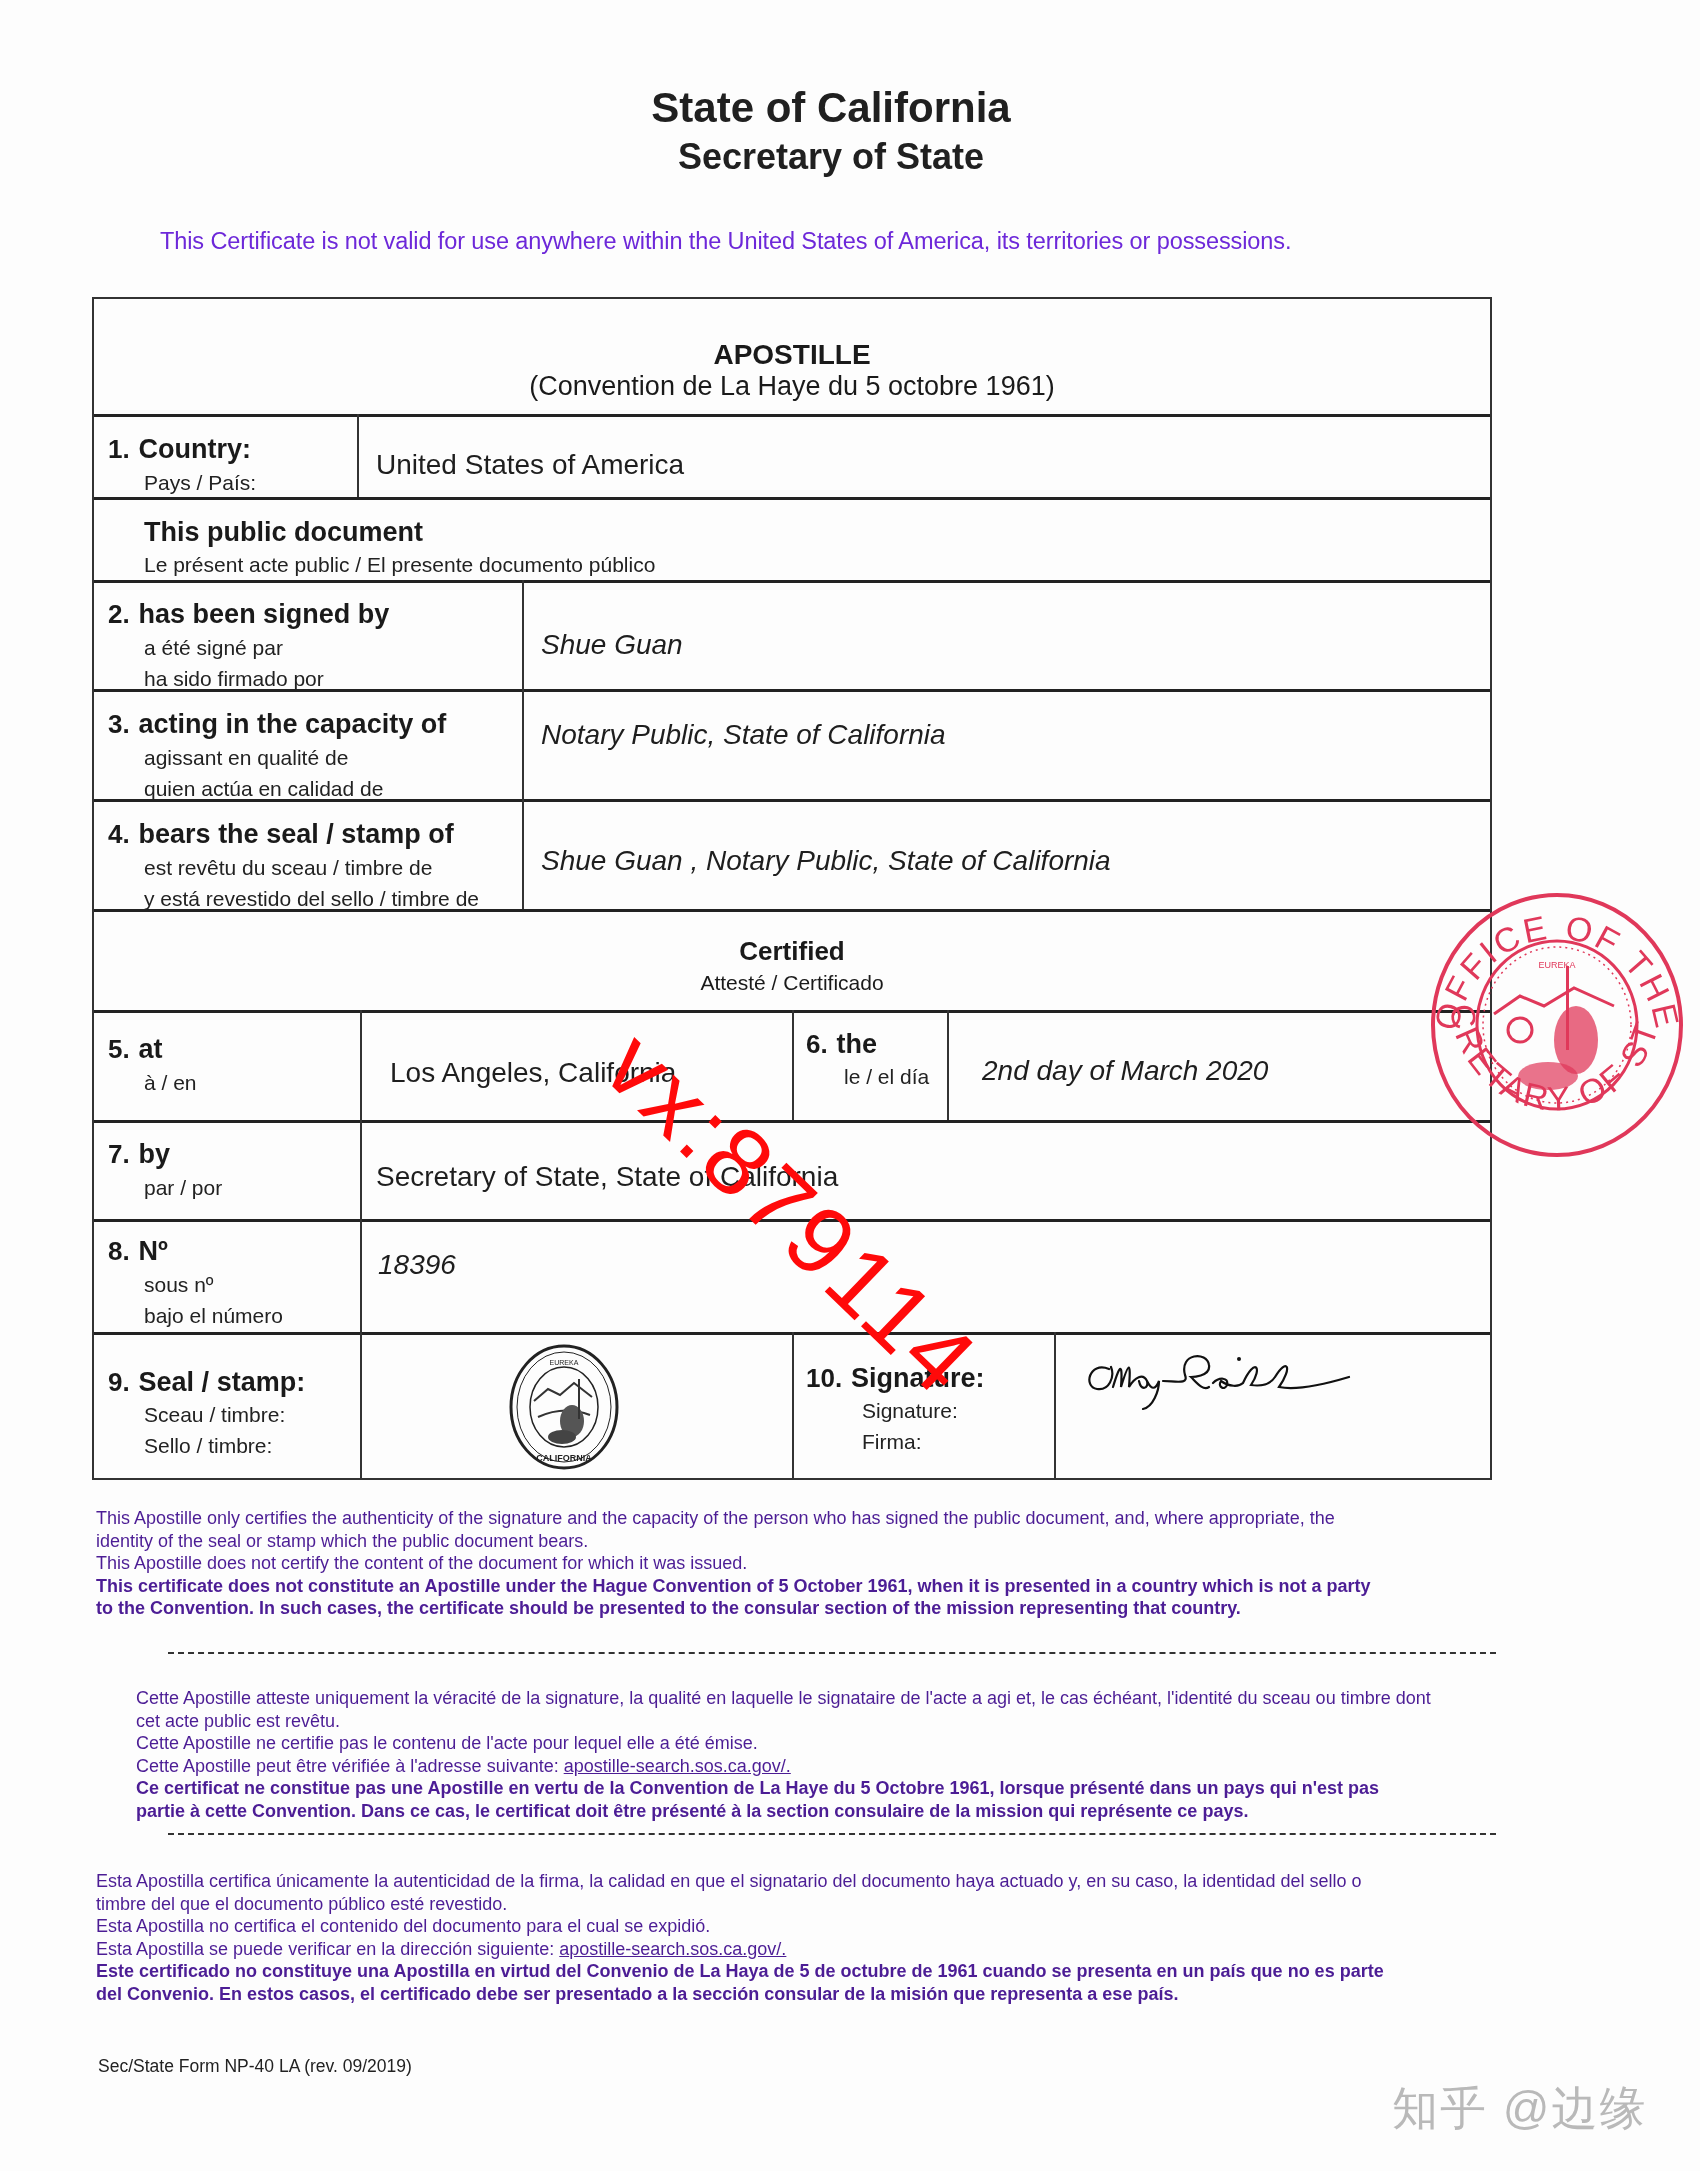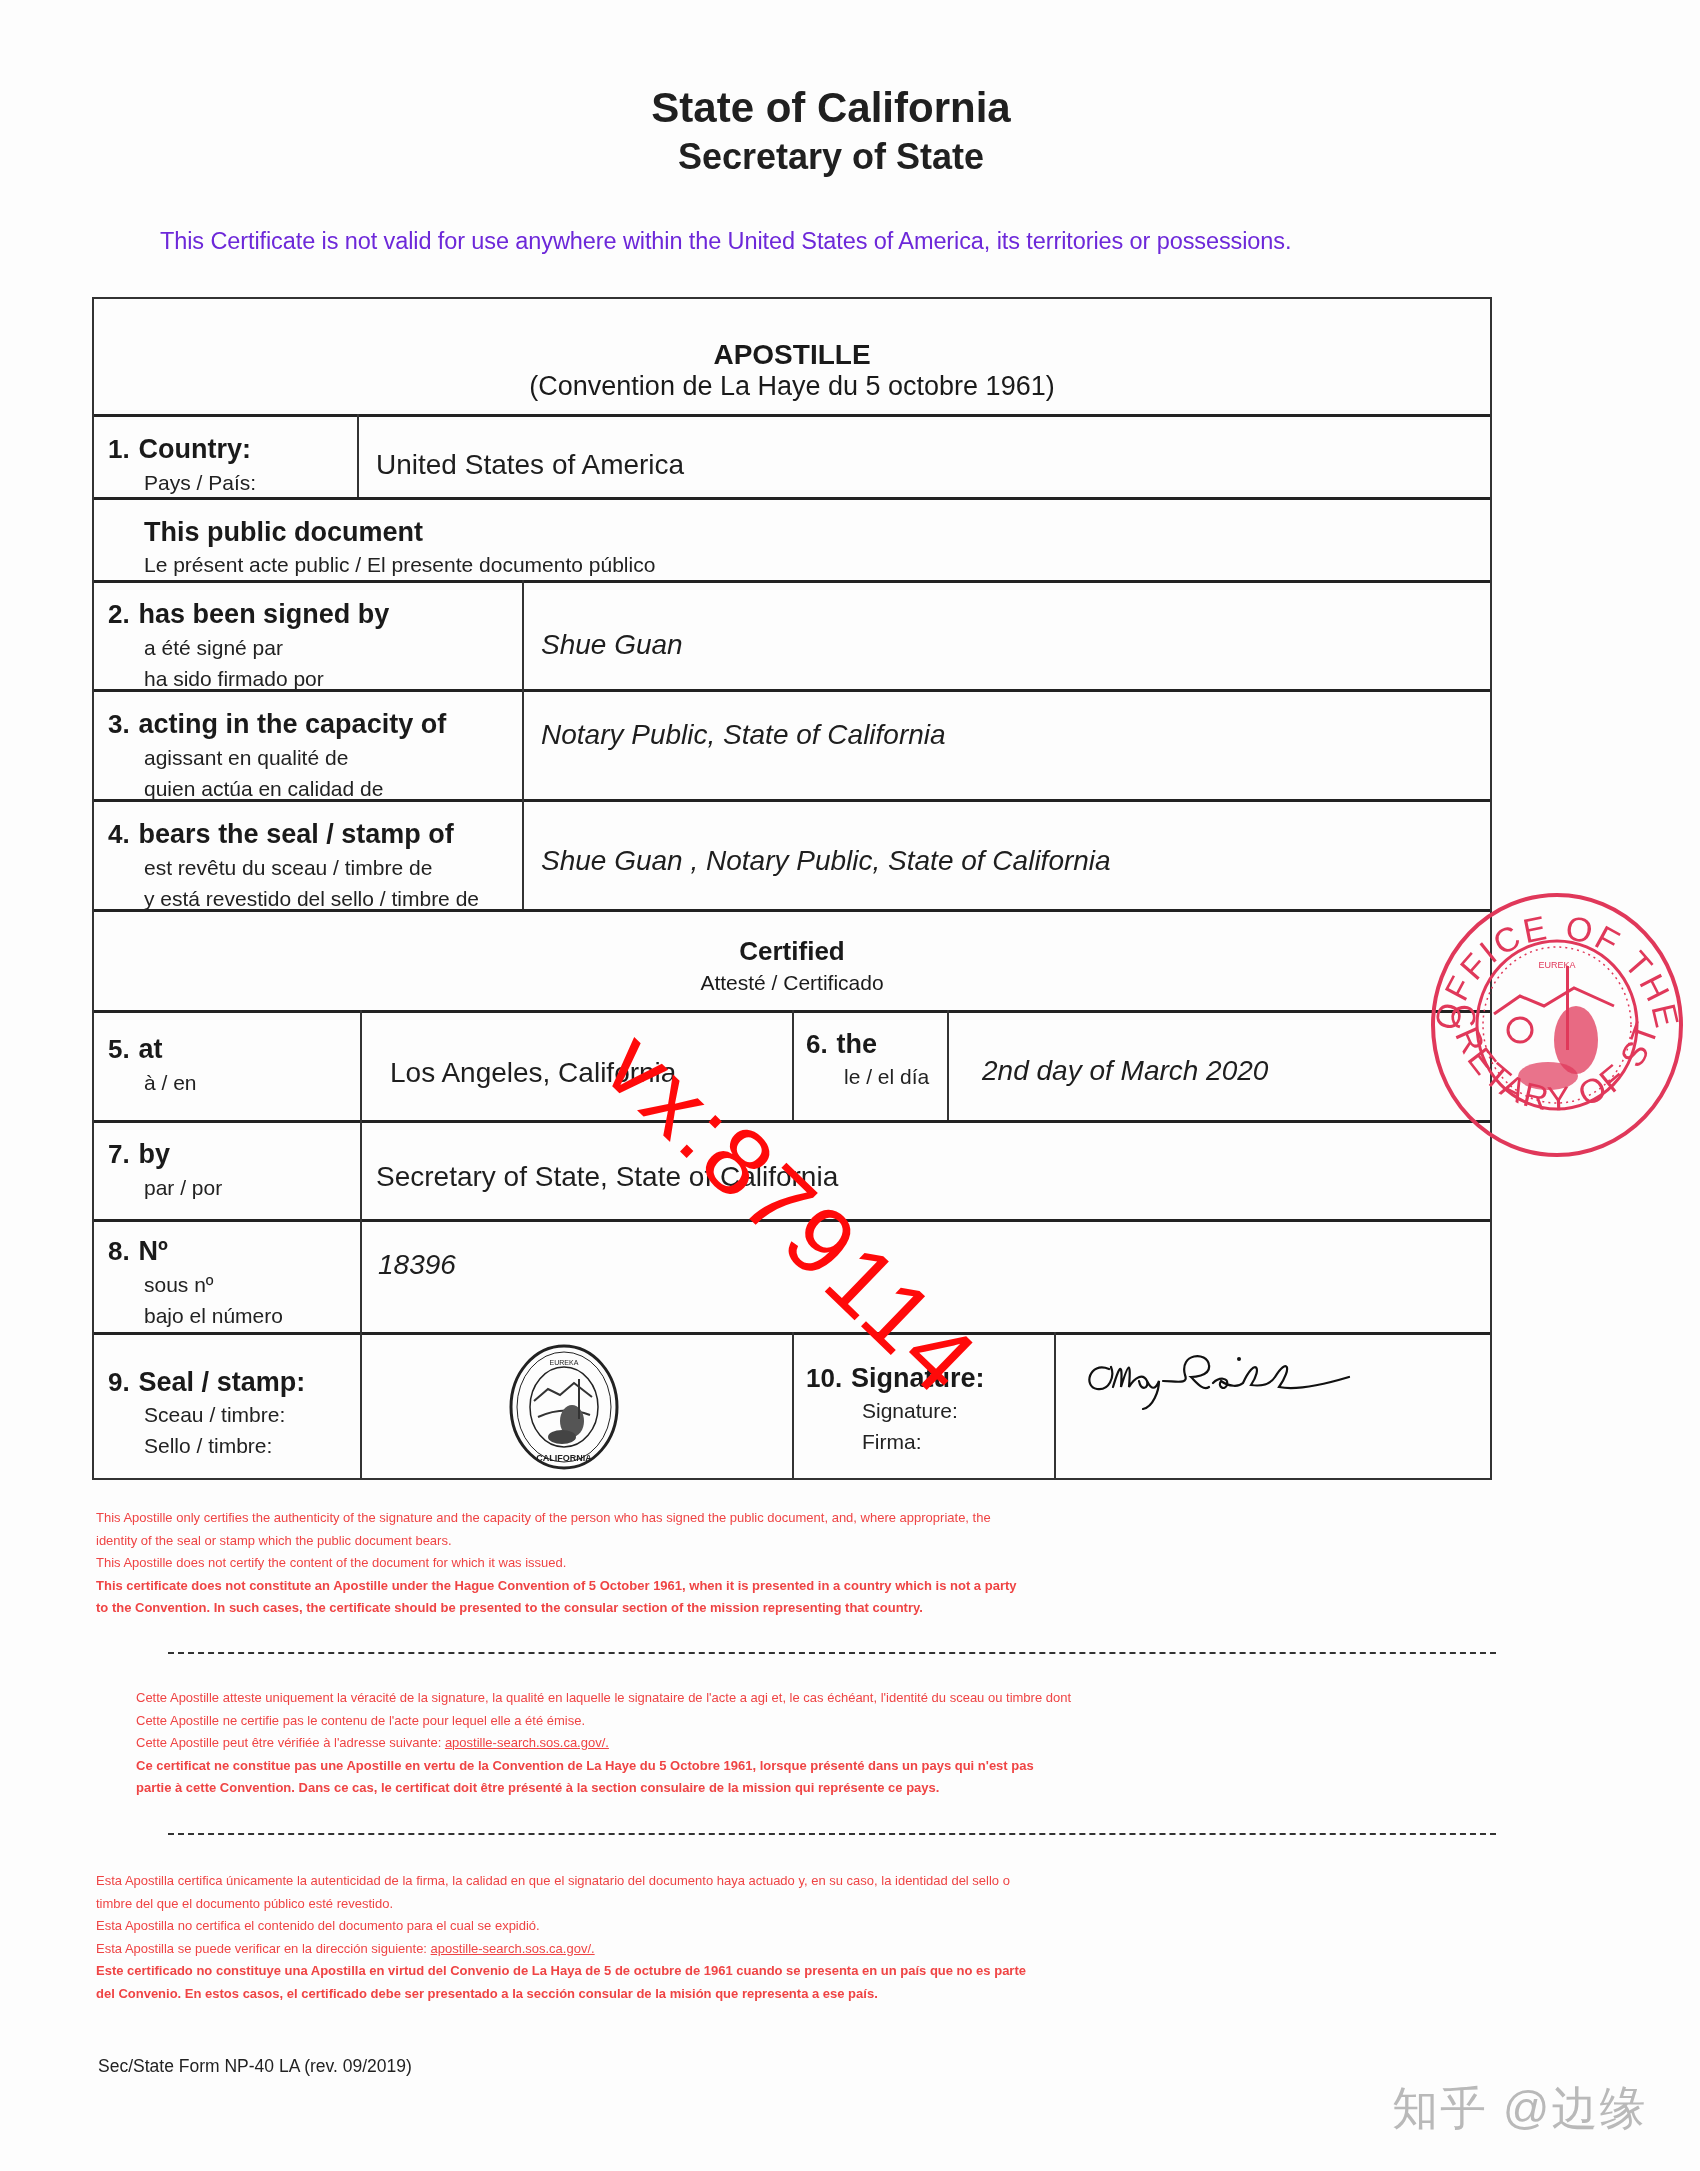--- a/index.html
+++ b/index.html
@@ -18,21 +18,21 @@
   .vline { position:absolute; width:0; border-left:2px solid #333; }
 
   .cell-label { position:absolute; }
   .num { font-weight:bold; font-size:26px; }
   .lbl-main { font-weight:bold; font-size:27px; }
   .lbl-sub { font-size:21px; color:#222; line-height:31px; }
   .val { position:absolute; font-size:28px; color:#1e1e1e; }
   .val.it { font-style:italic; }
   .center { position:absolute; left:0; right:0; text-align:center; }
 
-  .foot { position:absolute; left:96px; width:1420px; font-size:13px; line-height:22.5px; color:#ef4444; }
+  .foot { position:absolute; left:96px; width:1420px; font-size:18px; line-height:22.5px; color:#4c1d95; }
   .foot b { font-weight:bold; }
   .foot u { text-decoration:underline; }
   .dash { position:absolute; height:0; border-top:2px dashed #333; }
 
   .watermark { position:absolute; left:660px; top:1010px; color:#ff0a0a; font-size:96px; font-family:"Liberation Sans", sans-serif;
     transform-origin:0 0; transform:rotate(44deg); letter-spacing:4px; white-space:nowrap; }
   .zhihu { position:absolute; left:1392px; top:2078px; font-size:46px; color:#b9b9b9; letter-spacing:2px; }
   .formno { position:absolute; left:98px; top:2056px; font-size:17.5px; color:#222; }
 </style>
 </head>
@@ -197,20 +197,21 @@
   <div>This Apostille only certifies the authenticity of the signature and the capacity of the person who has signed the public document, and, where appropriate, the</div>
   <div>identity of the seal or stamp which the public document bears.</div>
   <div>This Apostille does not certify the content of the document for which it was issued.</div>
   <div><b>This certificate does not constitute an Apostille under the Hague Convention of 5 October 1961, when it is presented in a country which is not a party</b></div>
   <div><b>to the Convention.  In such cases, the certificate should be presented to the consular section of the mission representing that country.</b></div>
 </div>
 <div class="dash" style="left:168px; width:1328px; top:1652px;"></div>
 
 <div class="foot" style="top:1687px;margin-left:40px;">
   <div>Cette Apostille atteste uniquement la véracité de la signature, la qualité en laquelle le signataire de l'acte a agi et, le cas échéant, l'identité du sceau ou timbre dont</div>
+  <div>cet acte public est revêtu.</div>
   <div>Cette Apostille ne certifie pas le contenu de l'acte pour lequel elle a été émise.</div>
   <div><span>Cette Apostille peut être vérifiée à l'adresse suivante: </span><u>apostille-search.sos.ca.gov/.</u></div>
   <div><b>Ce certificat ne constitue pas une Apostille en vertu de la Convention de La Haye du 5 Octobre 1961, lorsque présenté dans un pays qui n'est pas</b></div>
   <div><b>partie à cette Convention. Dans ce cas, le certificat doit être présenté à la section consulaire de la mission qui représente ce pays.</b></div>
 </div>
 <div class="dash" style="left:168px; width:1328px; top:1833px;"></div>
 
 <div class="foot" style="top:1870px;">
   <div>Esta Apostilla certifica únicamente la autenticidad de la firma, la calidad en que el signatario del documento haya actuado y, en su caso, la identidad del sello o</div>
   <div>timbre del que el documento público esté revestido.</div>

